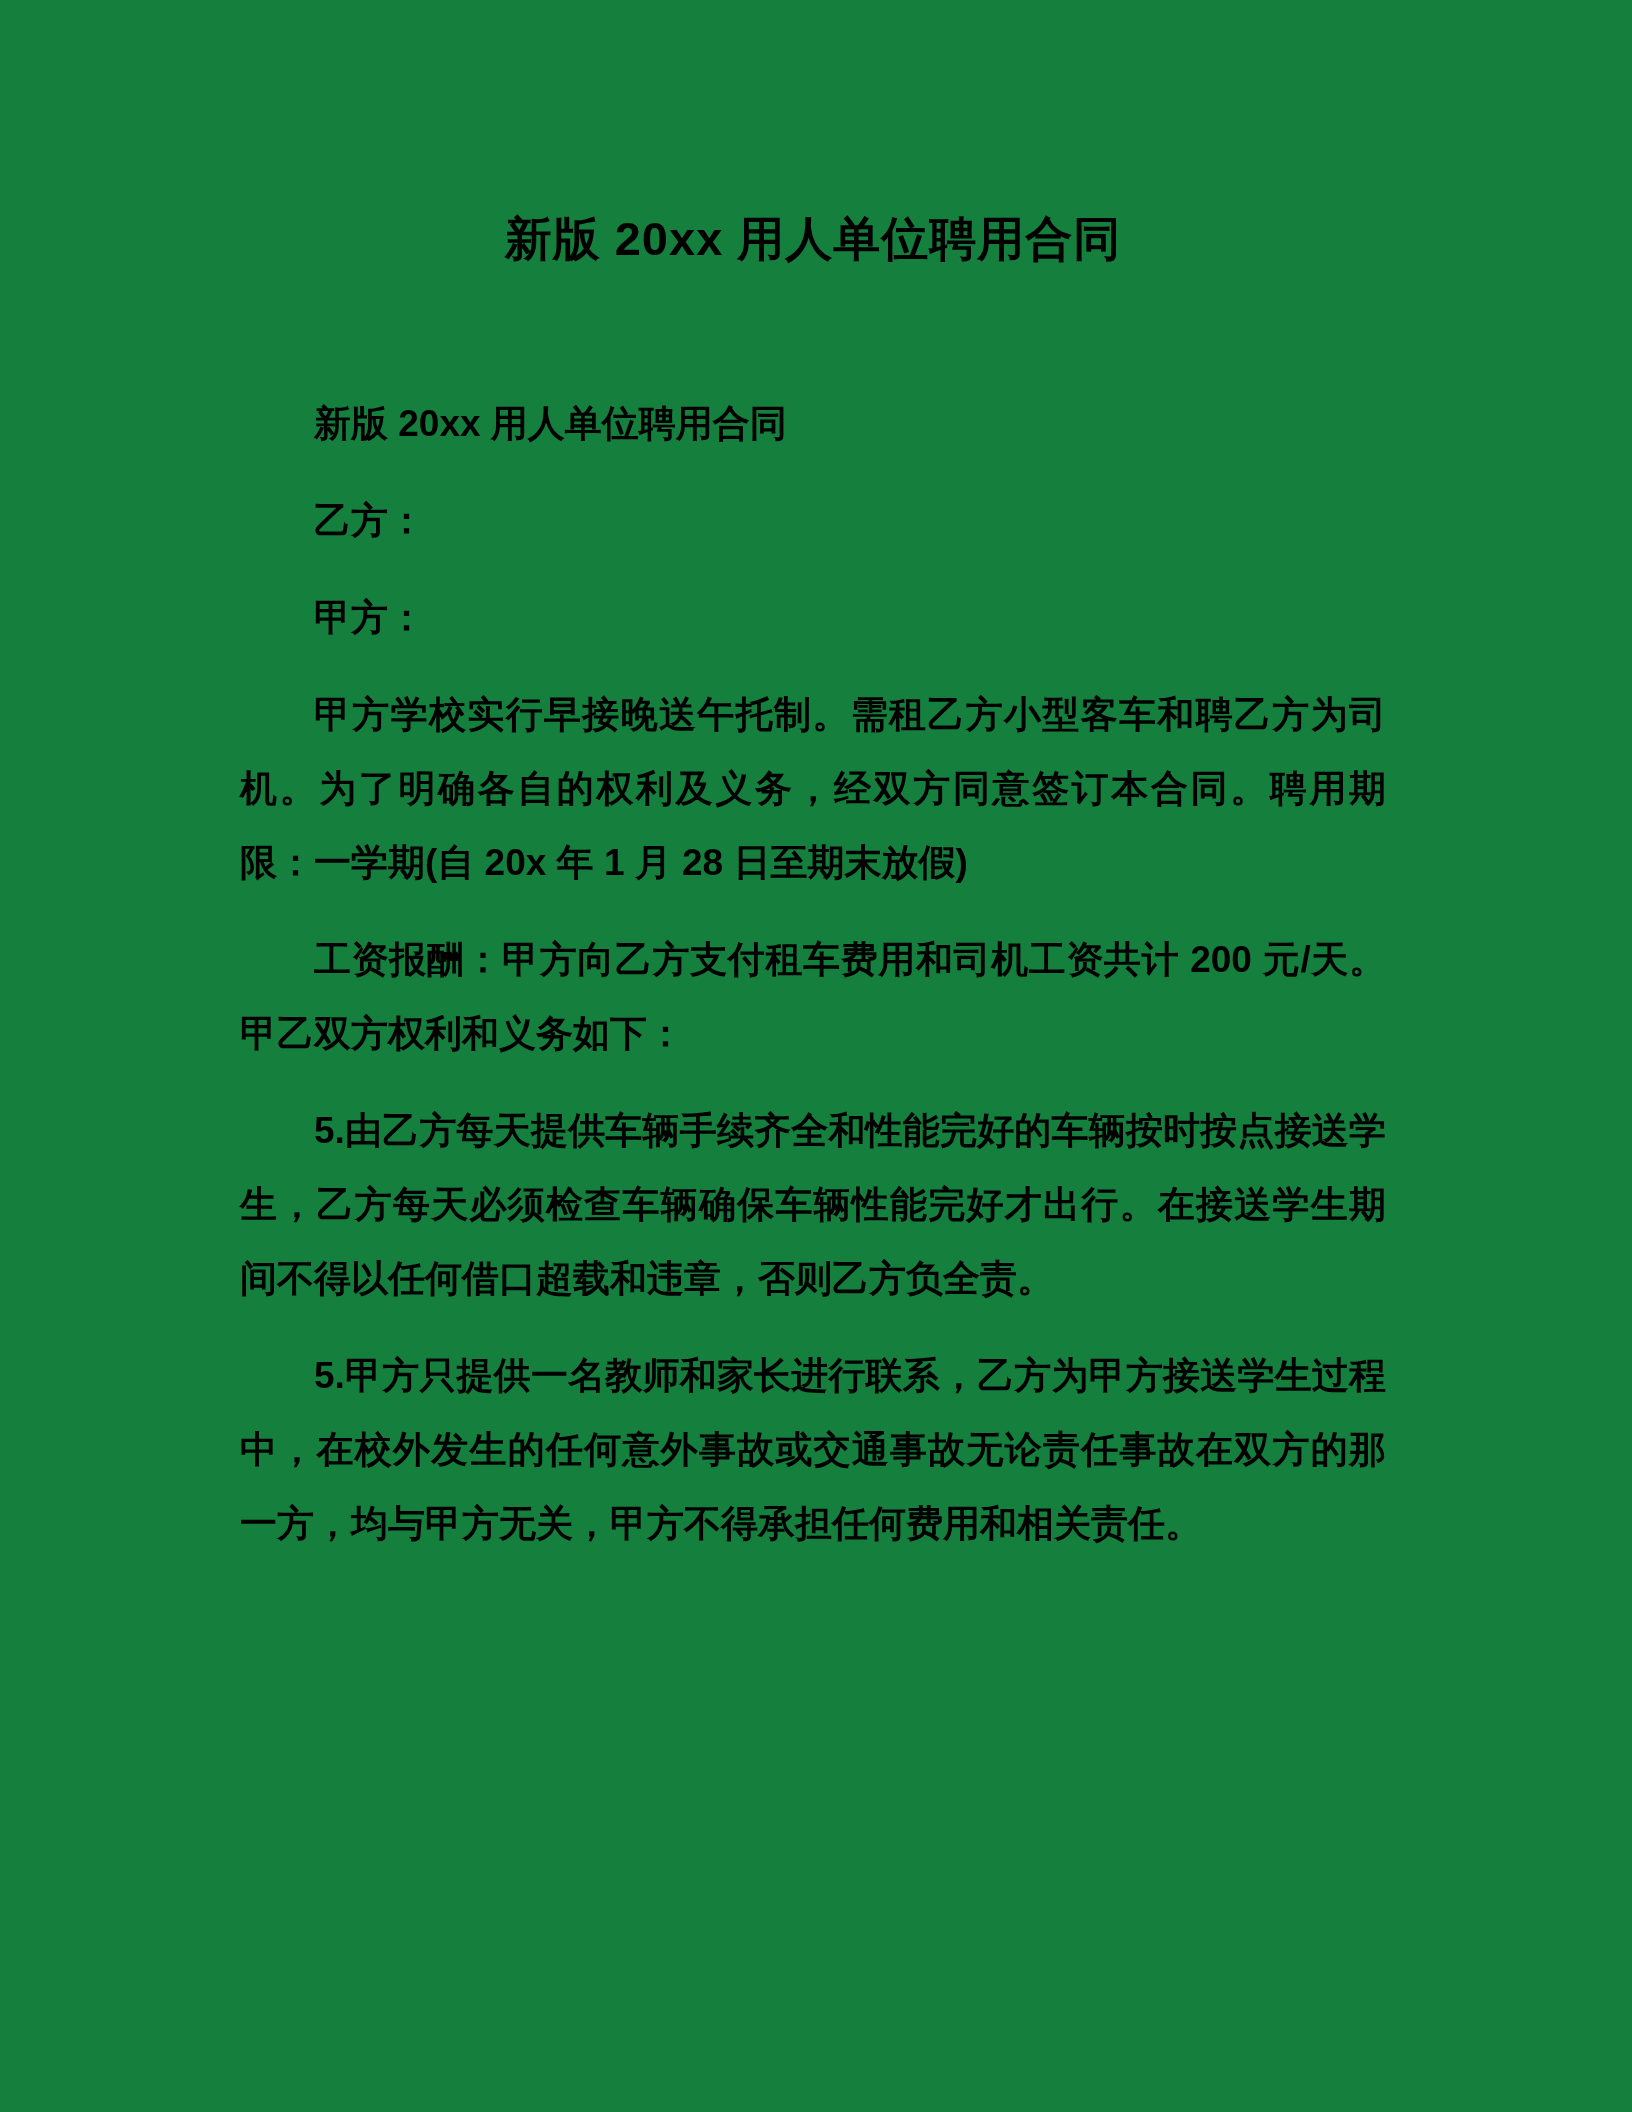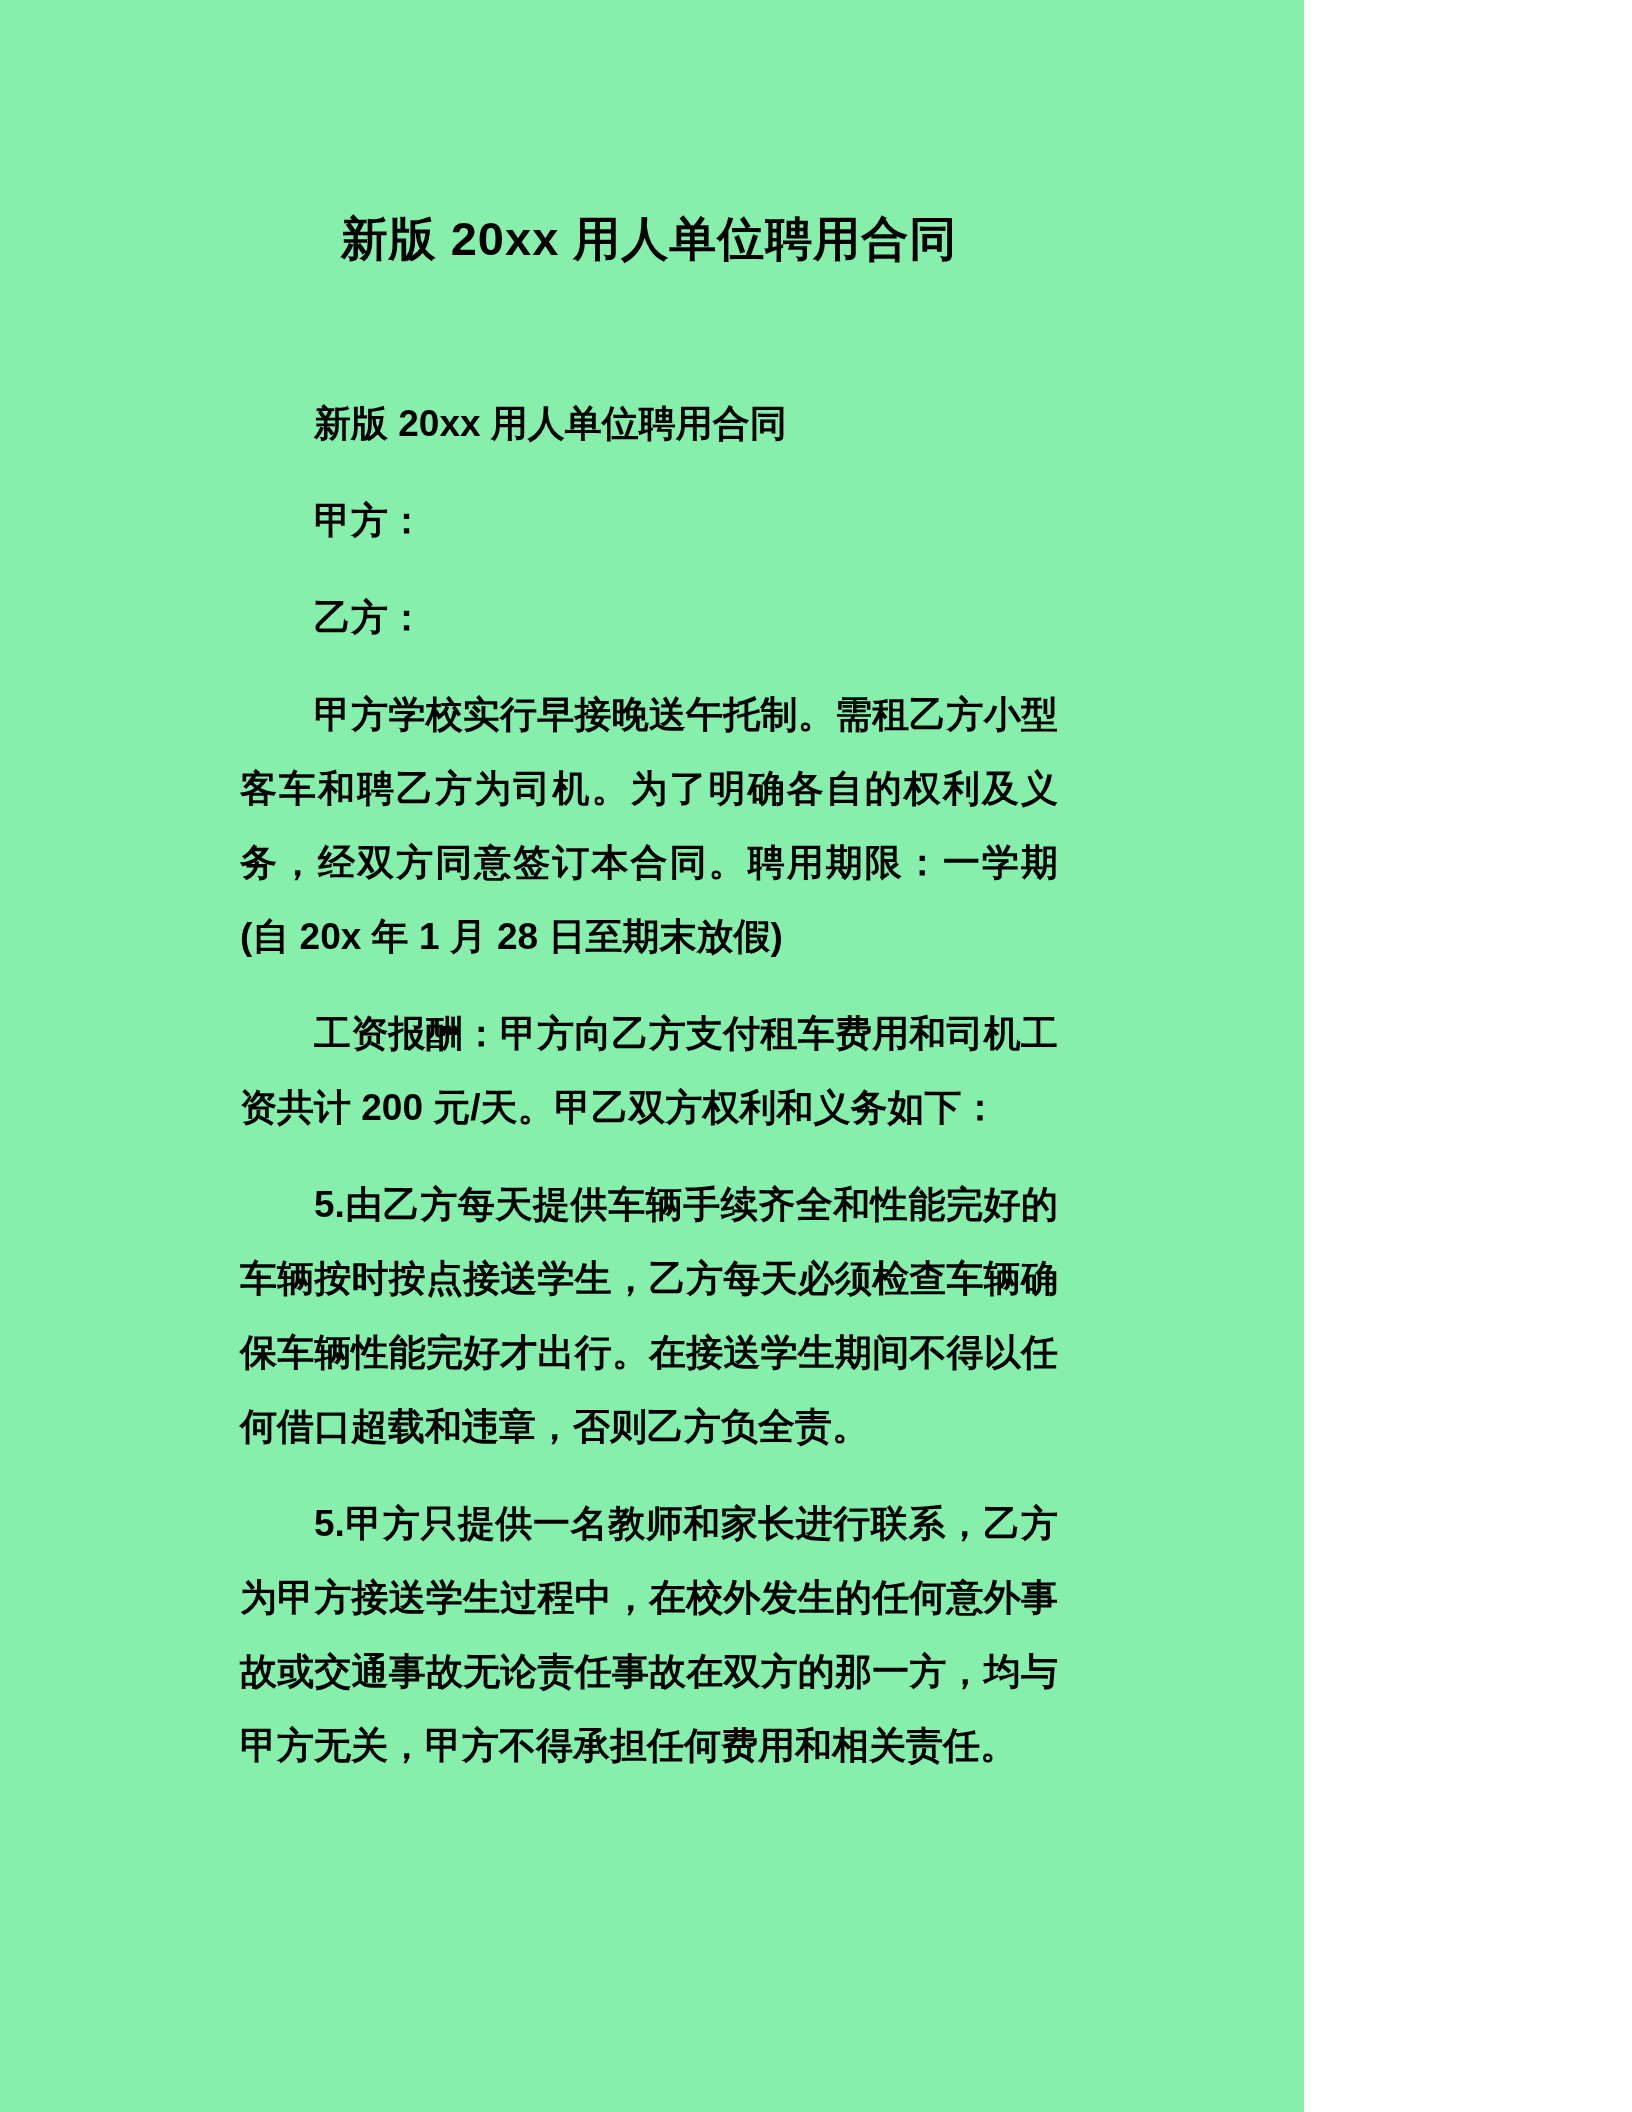--- a/index.html
+++ b/index.html
@@ -10,23 +10,23 @@
   body {
     background: #ffffff;
     width: 1632px;
     height: 2112px;
     color: #000000;
     font-family: "Liberation Sans", "DejaVu Sans", sans-serif;
     overflow: hidden;
   }
   .page {
     box-sizing: border-box;
-    width: 1304px;
+    width: 1632px;
     height: 2112px;
-    background: #86efac;
+    background: #15803d;
     padding: 150px 246px 0 240px;
   }
   
   .doc-title {
     text-align: center;
     font-size: 47px;
     line-height: 1.3;
     font-weight: 700;
     margin: 58px 0 118px 0;
     letter-spacing: 1px;
@@ -44,23 +44,23 @@
 </style>
 </head>
 <body>
 
 <div class="page">
 
   <h1 class="doc-title">新版 20xx 用人单位聘用合同</h1>
 
   <p class="para">新版 20xx 用人单位聘用合同</p>
 
+  <p class="para">乙方：</p>
+
   <p class="para">甲方：</p>
-
-  <p class="para">乙方：</p>
 
 
   <p class="para">甲方学校实行早接晚送午托制。需租乙方小型客车和聘乙方为司机。为了明确各自的权利及义务，经双方同意签订本合同。聘用期限：一学期(自 20x 年 1 月 28 日至期末放假)</p>
 
   <p class="para">工资报酬：甲方向乙方支付租车费用和司机工资共计 200 元/天。甲乙双方权利和义务如下：</p>
 
   <p class="para">5.由乙方每天提供车辆手续齐全和性能完好的车辆按时按点接送学生，乙方每天必须检查车辆确保车辆性能完好才出行。在接送学生期间不得以任何借口超载和违章，否则乙方负全责。</p>
 
   <p class="para">5.甲方只提供一名教师和家长进行联系，乙方为甲方接送学生过程中，在校外发生的任何意外事故或交通事故无论责任事故在双方的那一方，均与甲方无关，甲方不得承担任何费用和相关责任。</p>
 

